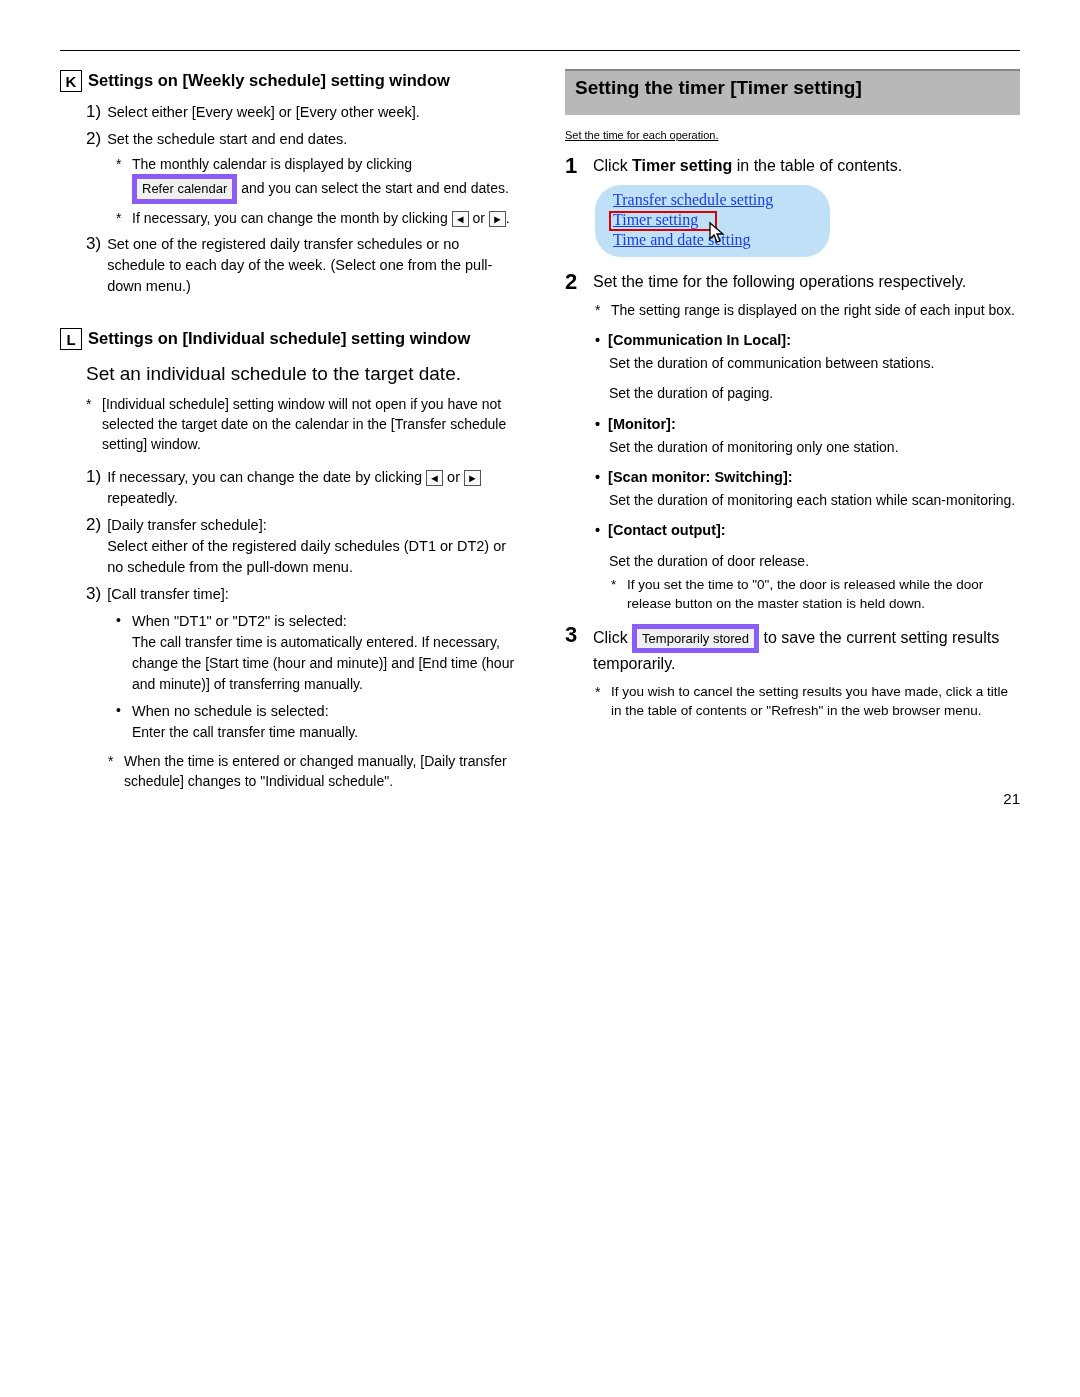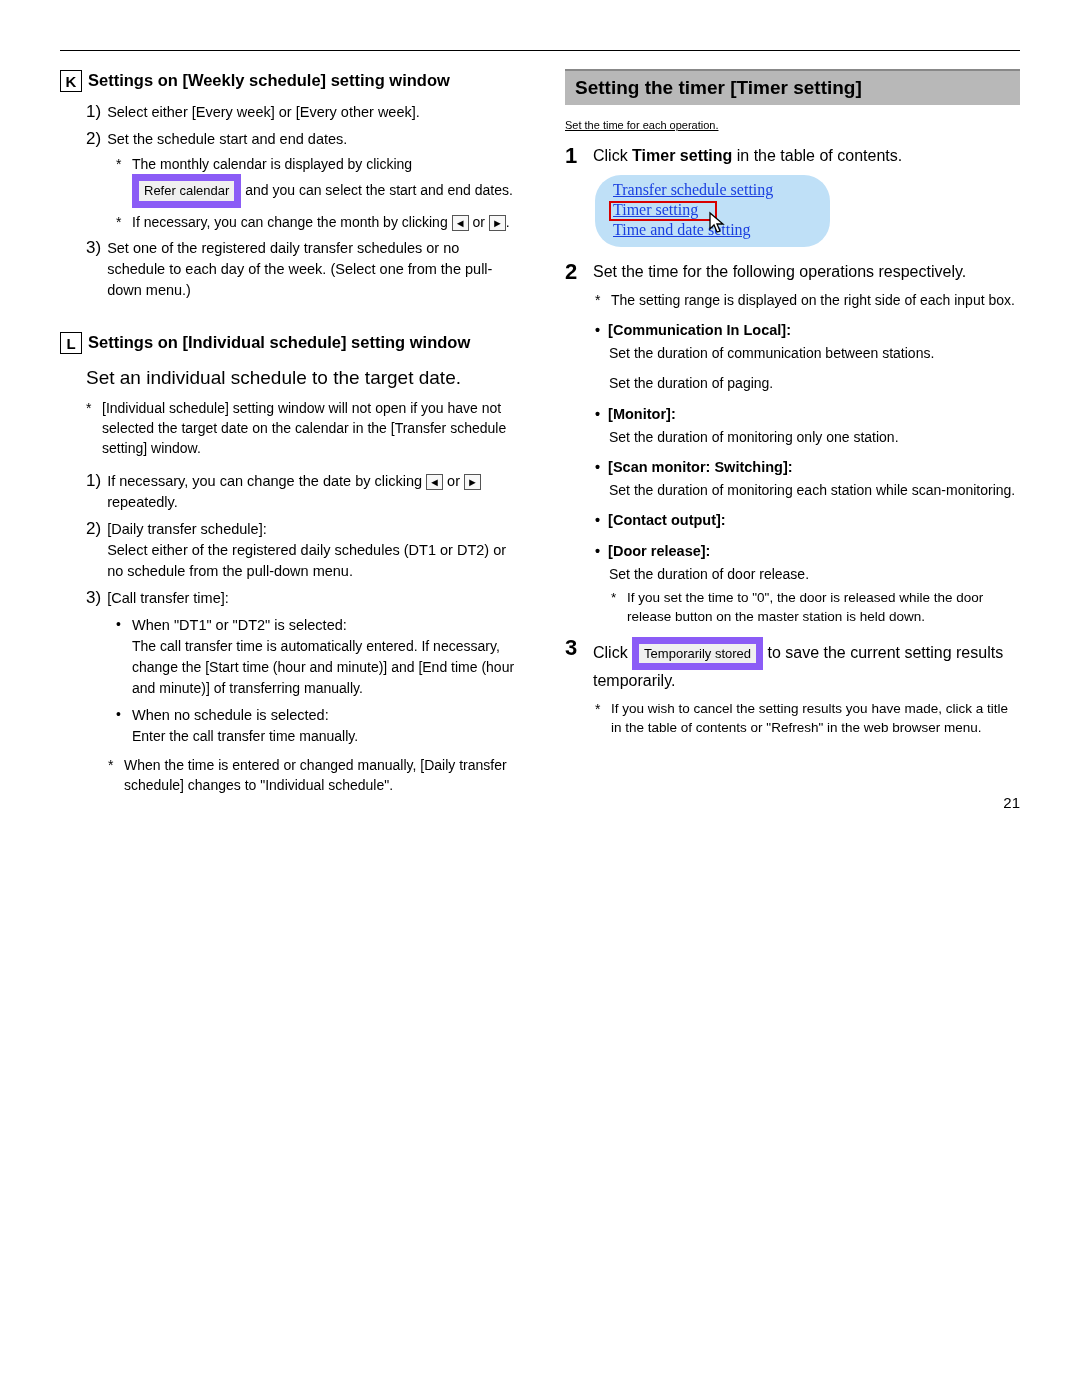--- a/index.html
+++ b/index.html
@@ -102,21 +102,21 @@
   }
 
   .plain {
     font-size: 19px;
     line-height: 1.45;
     margin: 4px 0 6px 26px;
   }
 
   .inline-btn {
     display: inline-block;
-    border: 7px solid #8b5cf6;
+    border: 5px solid #8b5cf6;
     background: #f0f0f0;
     padding: 0 5px;
     font-size: 13px;
     line-height: 1.5;
     vertical-align: baseline;
   }
   .arrow-btn {
     display: inline-block;
     border: 1px solid #555;
     background: #f8f8f8;
@@ -127,21 +127,21 @@
     text-align: center;
     vertical-align: middle;
   }
 
   .section-gap { height: 26px; }
 
   
   .r-header {
     background: #b8b8b8;
     border-top: 2px solid #888;
-    padding: 6px 10px 6px 10px;
+    padding: 6px 10px 16px 10px;
     font-size: 19px;
     font-weight: bold;
     margin: 0 0 14px 0;
   }
   .intro {
     font-size: 11px;
     margin: 0 0 14px 0;
     text-decoration: underline;
   }
 
@@ -401,21 +401,20 @@
           <div class="desc">Set the duration of monitoring only one station.</div>
         </div>
         <div class="r-dot">
           <div class="head">[Scan monitor: Switching]:</div>
           <div class="desc">Set the duration of monitoring each station while scan-monitoring.</div>
         </div>
         <div class="r-dot">
           <div class="head">[Contact output]:</div>
         </div>
         <div class="r-dot">
-          <div class="head">[Door release]:</div>
           <div class="desc">Set the duration of door release.</div>
           <div class="sub">
             <span class="star">*</span>
             <span>If you set the time to "0", the door is released while the door release button on the master station is held down.</span>
           </div>
         </div>
       </div>
 
       <div class="bigstep">
         <span class="bignum">3</span>

